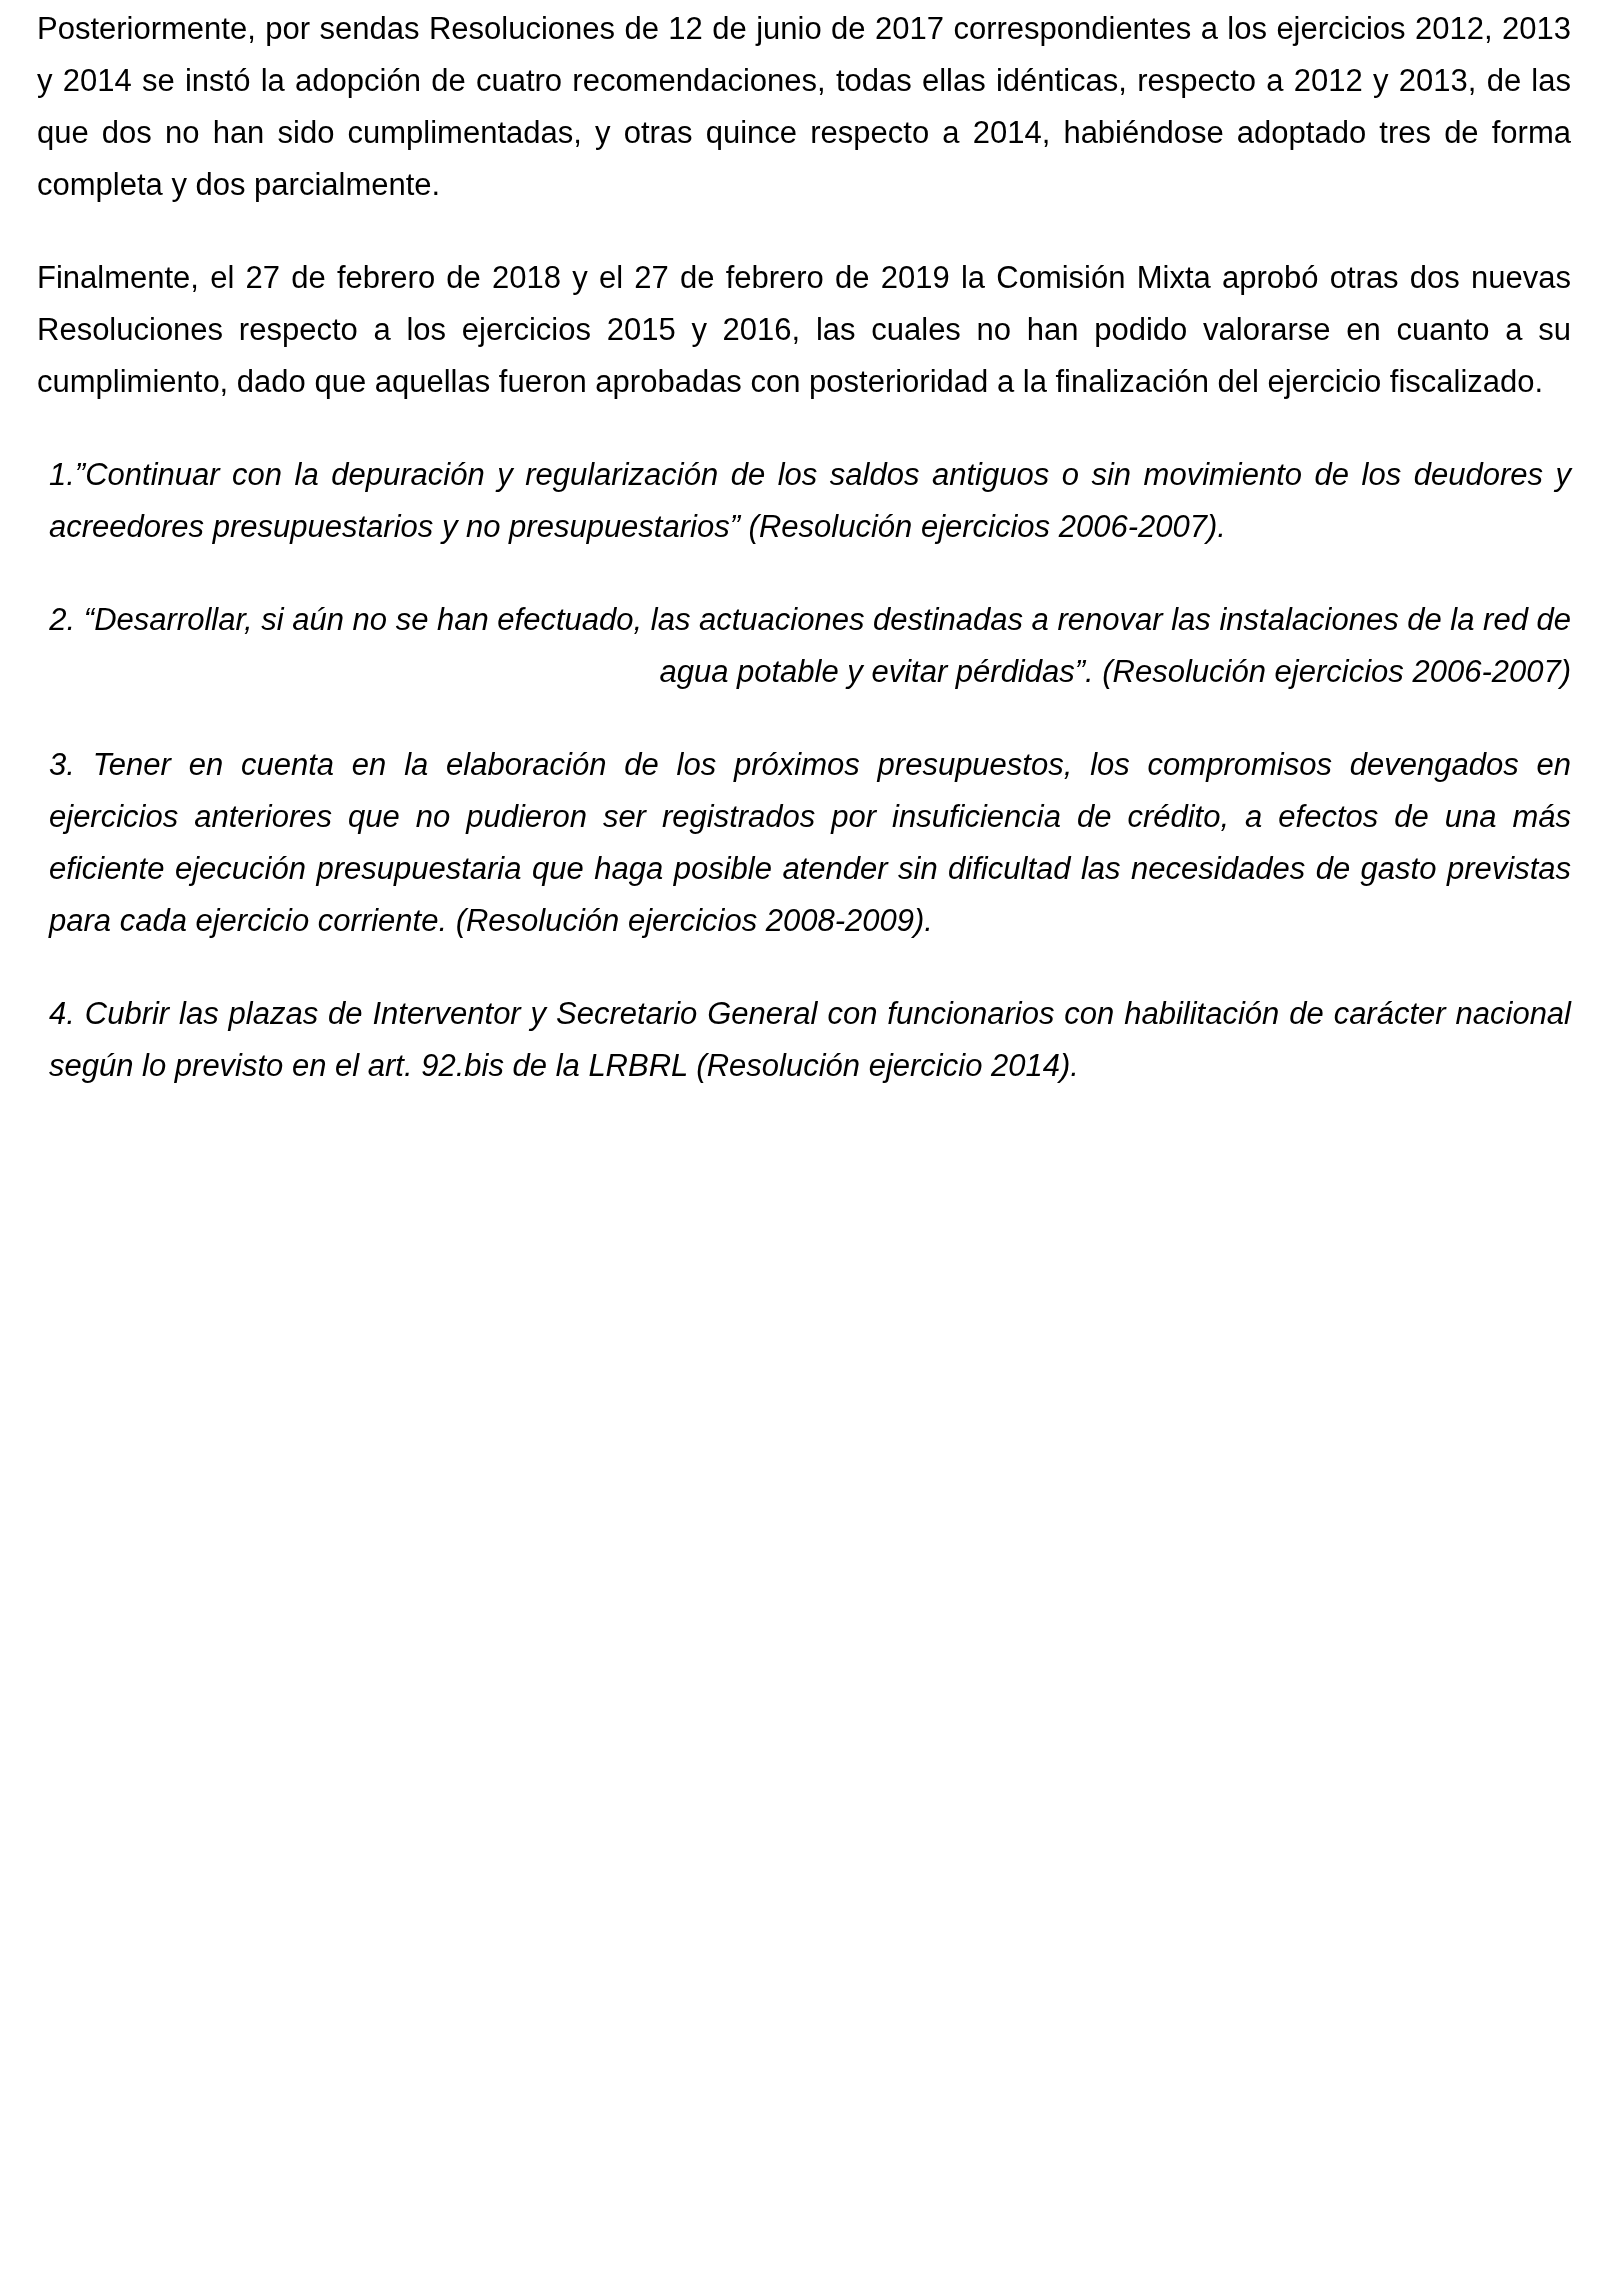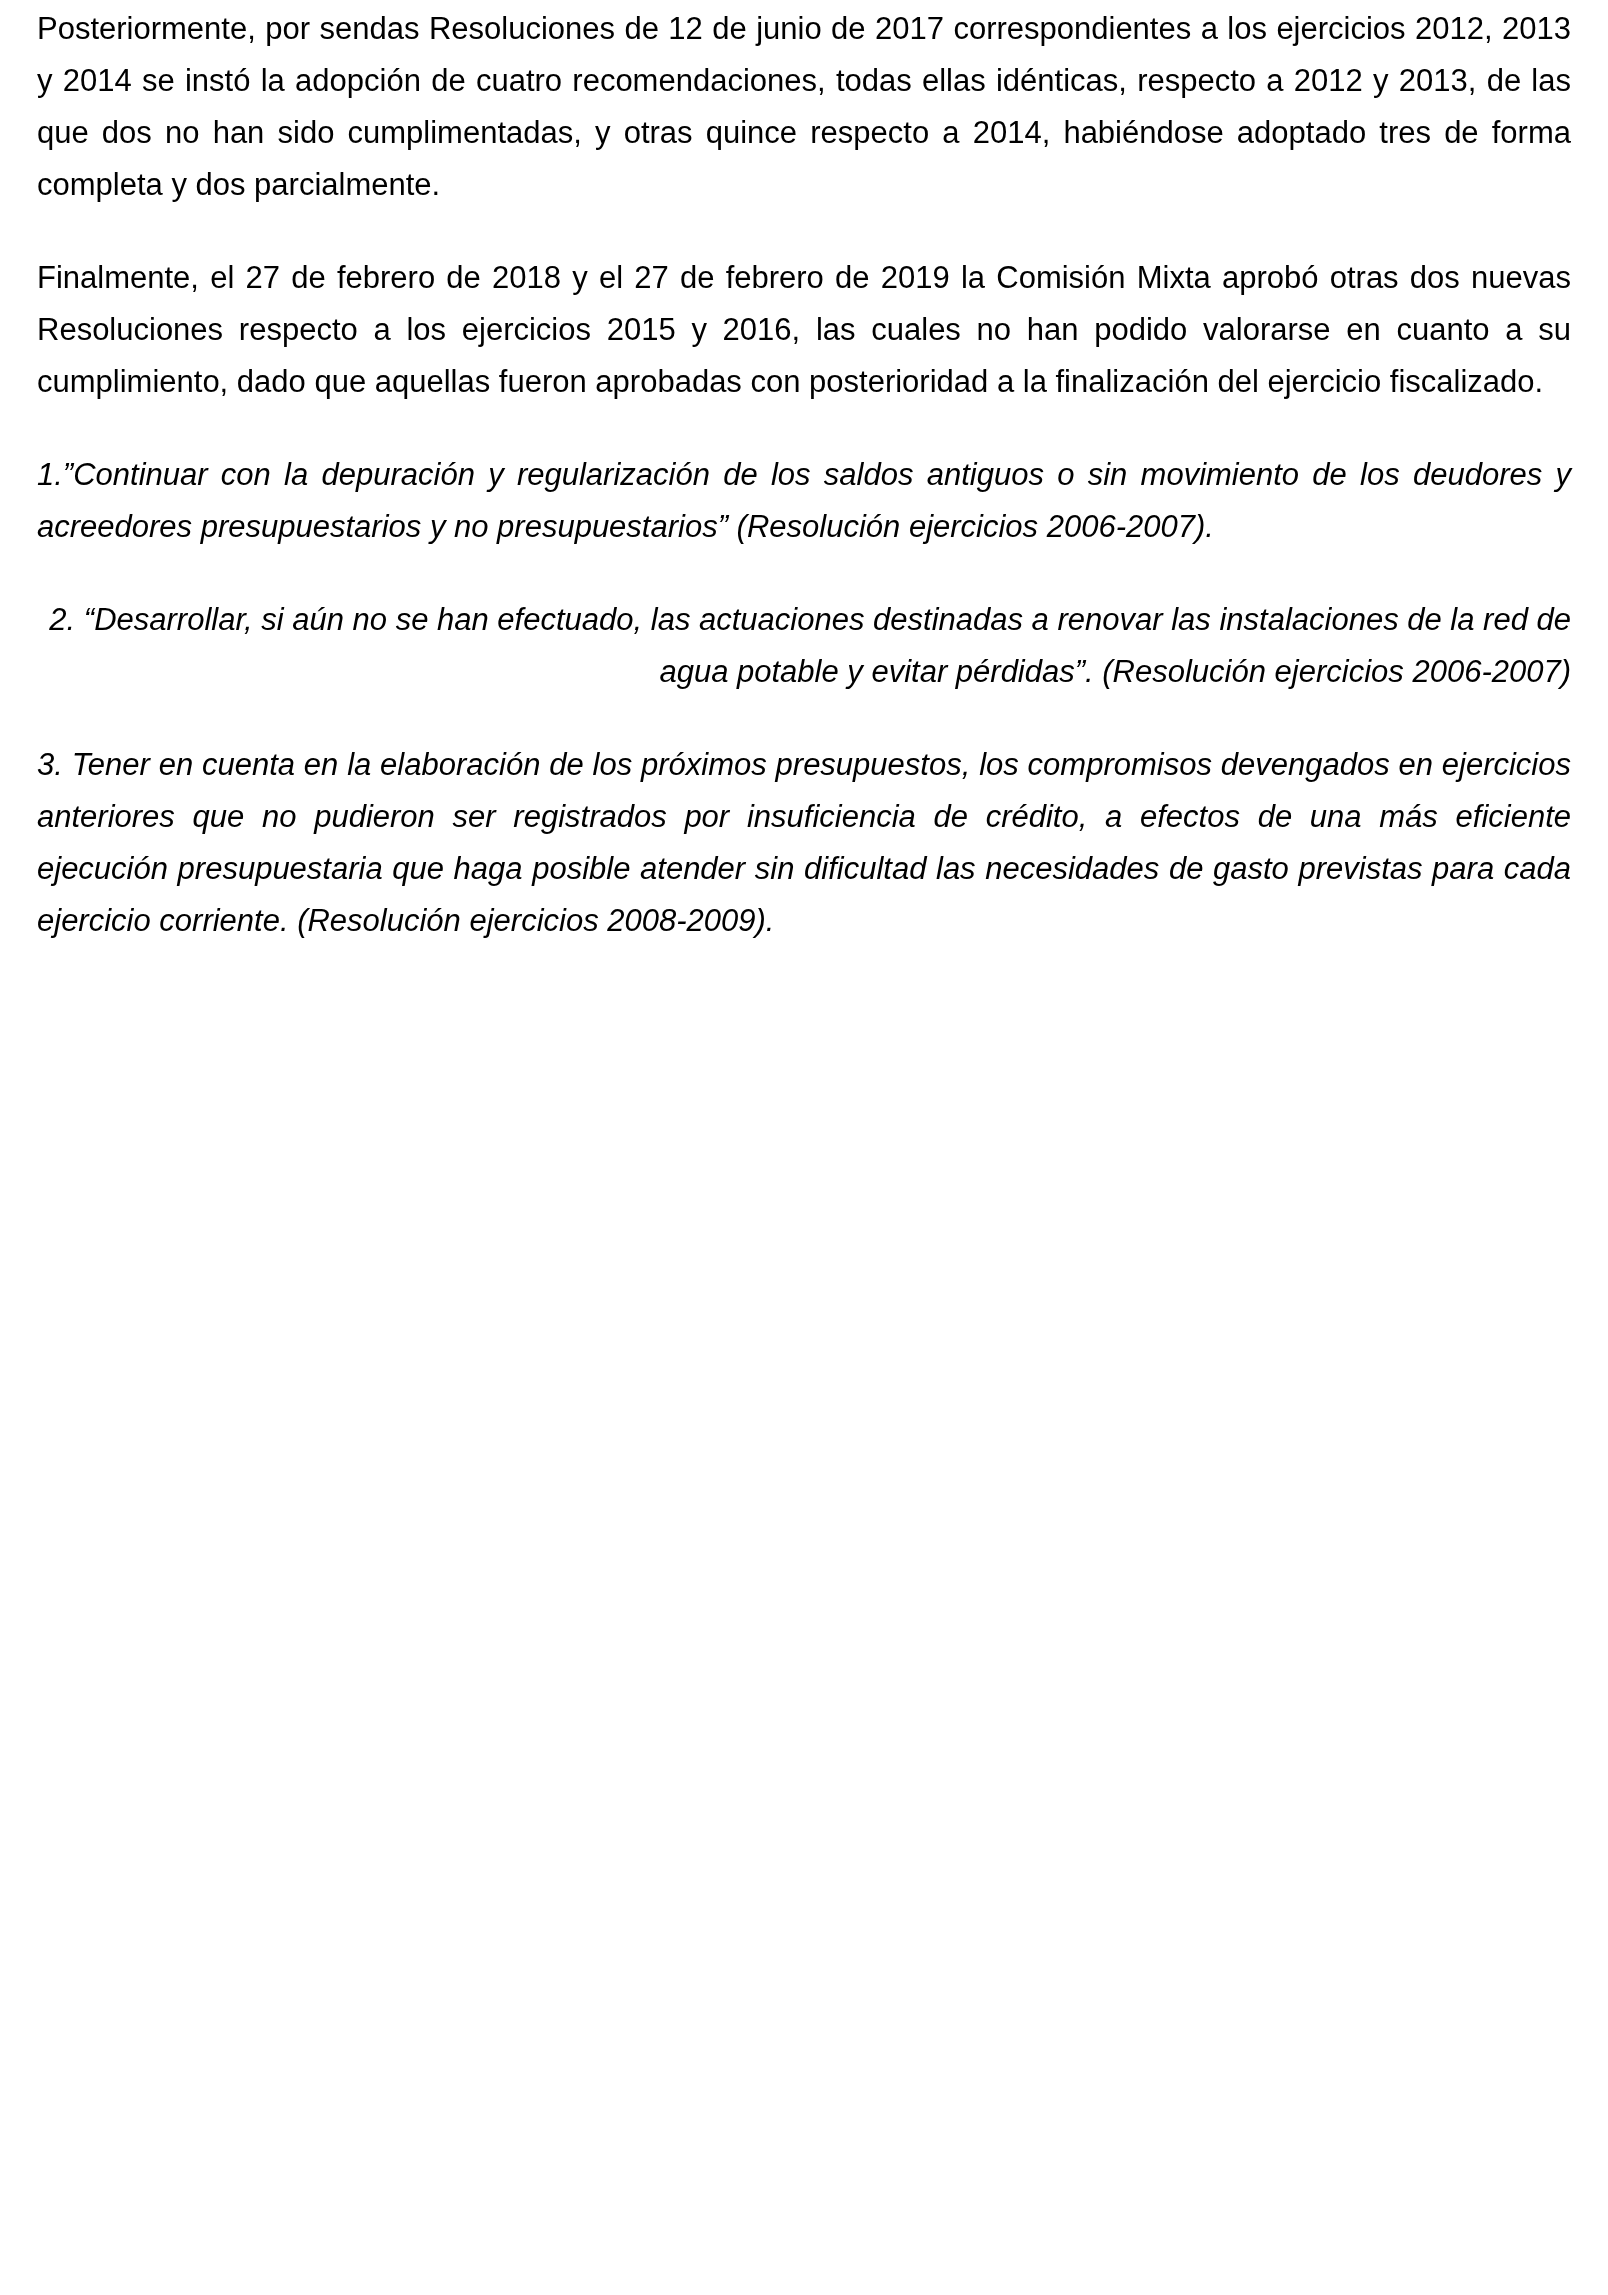--- a/index.html
+++ b/index.html
@@ -8,27 +8,28 @@
     position: absolute;
     left: 37px;
     top: 3.3px;
     width: 1534px;
     font-family: "Liberation Sans", sans-serif;
     font-size: 31px;
     line-height: 52px;
     color: #000000;
   }
   .para { margin: 0 0 41px 0; text-align: justify; }
-  .item { margin: 0 0 41px 0; font-style: italic; text-align: justify; }
+  .item { margin: 0 0 41px 12px; font-style: italic; text-align: justify; }
   .item.left { text-align: right; }
 </style>
 </head>
 <body>
 
 <div class="page">
   <p class="para">Posteriormente, por sendas Resoluciones de 12 de junio de 2017 correspondientes a los ejercicios 2012, 2013 y 2014 se instó la adopción de cuatro recomendaciones, todas ellas idénticas, respecto a 2012 y 2013, de las que dos no han sido cumplimentadas, y otras quince respecto a 2014, habiéndose adoptado tres de forma completa y dos parcialmente.</p>
   <p class="para">Finalmente, el 27 de febrero de 2018 y el 27 de febrero de 2019 la Comisión Mixta aprobó otras dos nuevas Resoluciones respecto a los ejercicios 2015 y 2016, las cuales no han podido valorarse en cuanto a su cumplimiento, dado que aquellas fueron aprobadas con posterioridad a la finalización del ejercicio fiscalizado.</p>
 
   <p class="item">1.”Continuar con la depuración y regularización de los saldos antiguos o sin movimiento de los deudores y acreedores presupuestarios y no presupuestarios” (Resolución ejercicios 2006-2007).</p>
   <p class="item left">2. “Desarrollar, si aún no se han efectuado, las actuaciones destinadas a renovar las instalaciones de la red de agua potable y evitar pérdidas”. (Resolución ejercicios 2006-2007)</p>
   <p class="item">3. Tener en cuenta en la elaboración de los próximos presupuestos, los compromisos devengados en ejercicios anteriores que no pudieron ser registrados por insuficiencia de crédito, a efectos de una más eficiente ejecución presupuestaria que haga posible atender sin dificultad las necesidades de gasto previstas para cada ejercicio corriente. (Resolución ejercicios 2008-2009).</p>
+  <p class="item">4. Cubrir las plazas de Interventor y Secretario General con funcionarios con habilitación de carácter nacional según lo previsto en el art. 92.bis de la LRBRL (Resolución ejercicio 2014).</p>
 </div>
 
 
 </body></html>

